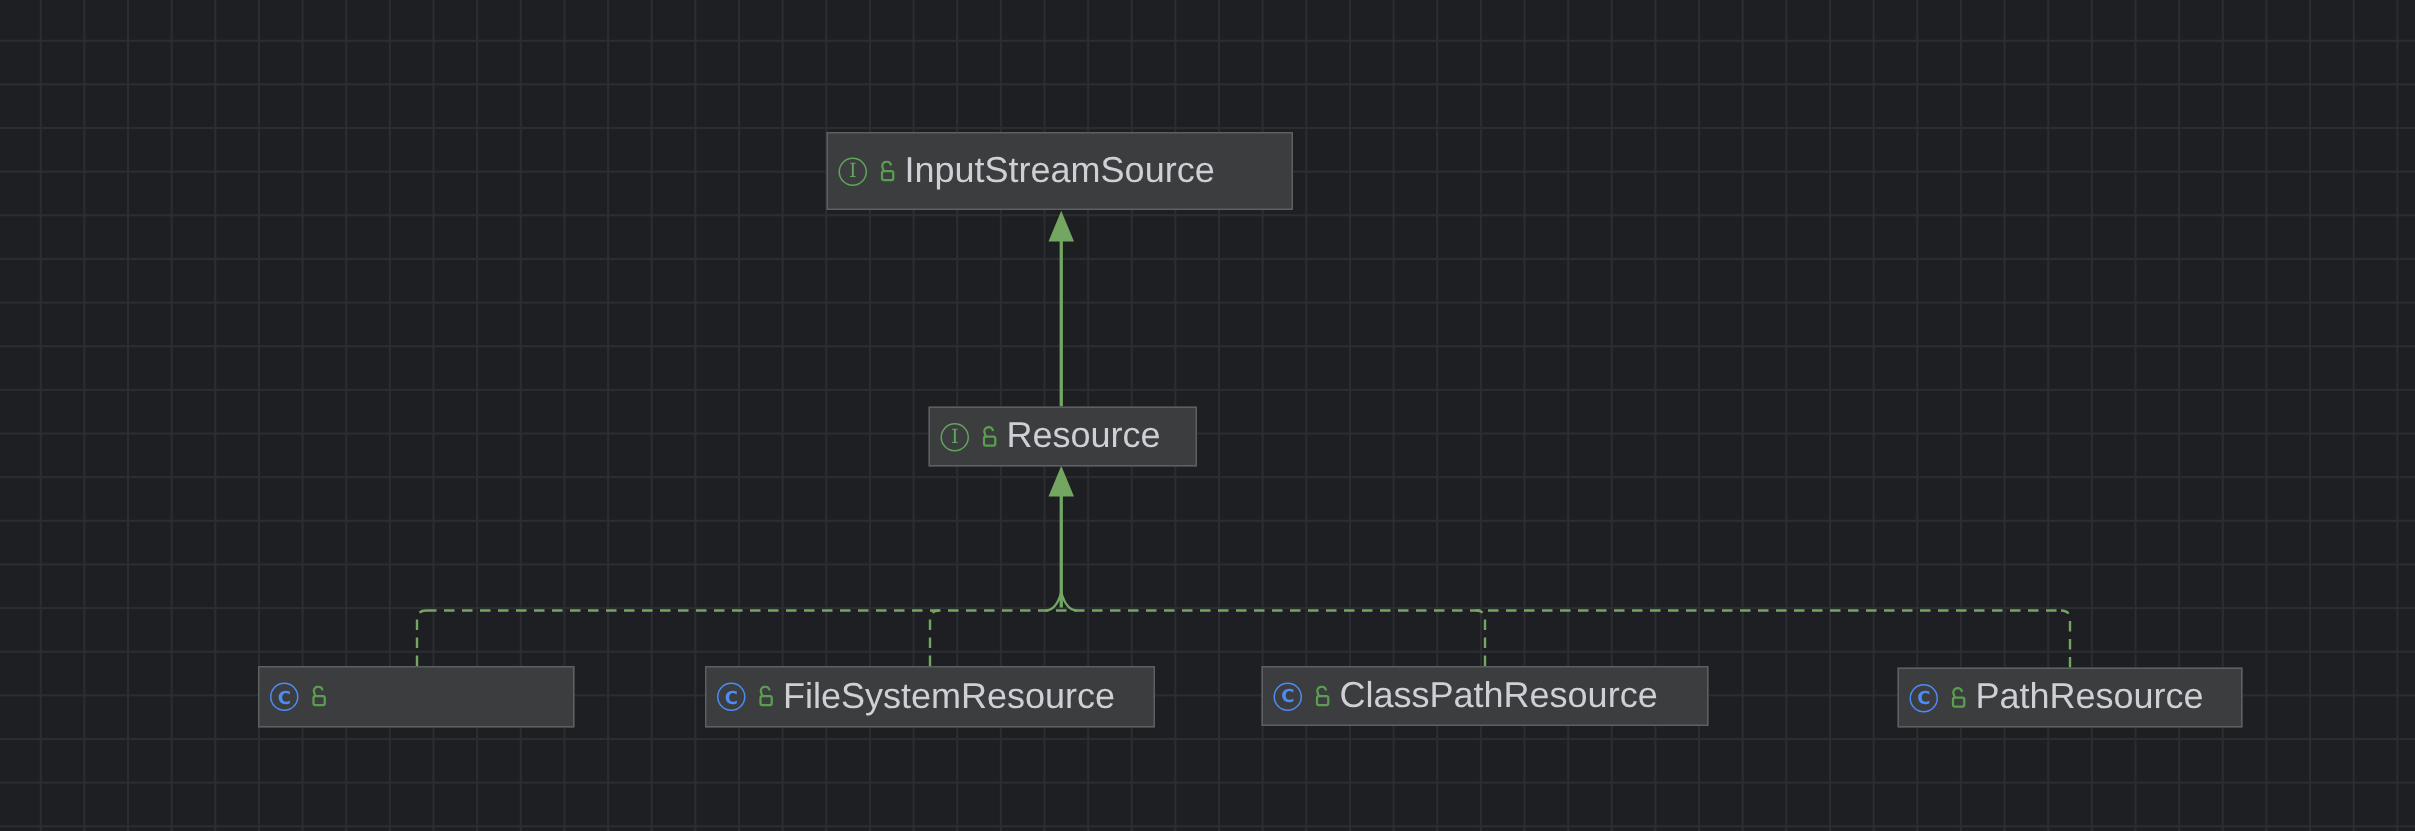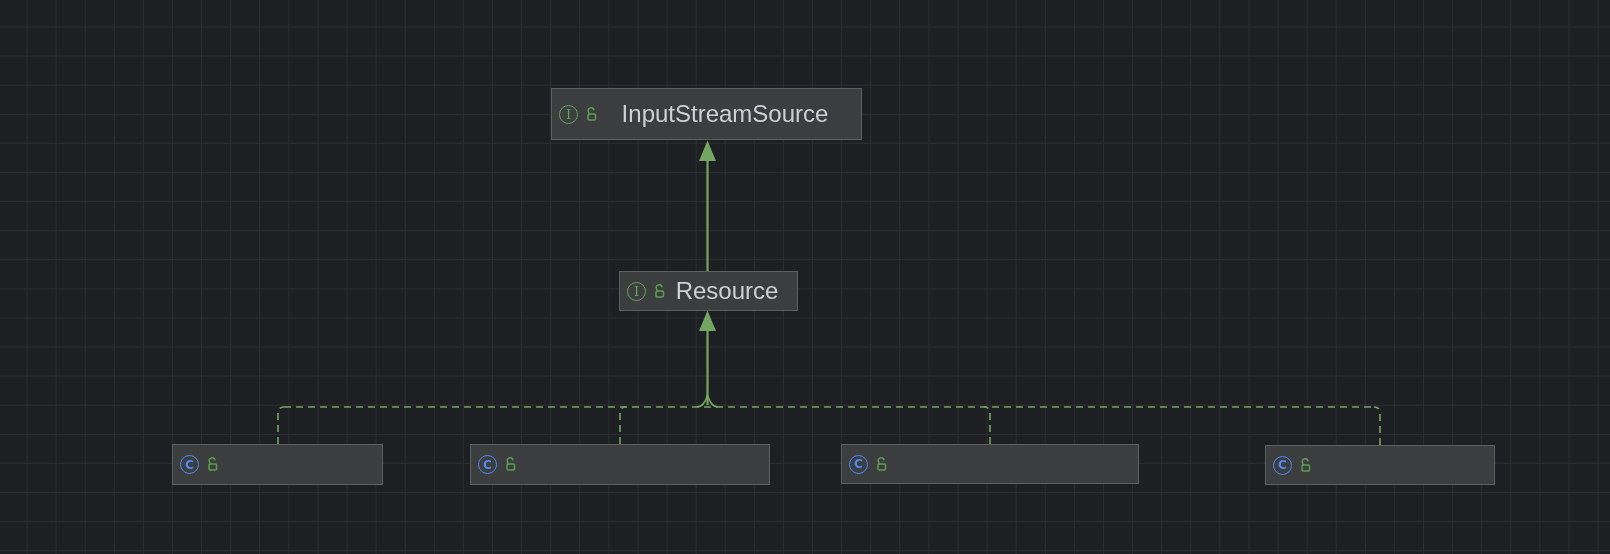--- a/index.html
+++ b/index.html
@@ -30,21 +30,21 @@
   .edges{position:absolute;left:0;top:0;width:1610px;height:554px;}
   .node{
     position:absolute;box-sizing:border-box;
     background:var(--node-fill);
     border:1.5px solid var(--node-border);
     color:var(--node-text);
     display:flex;align-items:center;
     padding:0 10px 0 7px;
     font-size:24px;
   }
-  .node-label{flex:1;text-align:center;white-space:nowrap;padding:0 4px;}
+  .node-label{flex:1;white-space:nowrap;padding:0 4px;}
   .type-icon{
     width:19px;height:19px;border-radius:50%;
     box-sizing:border-box;border:1.5px solid;
     display:flex;align-items:center;justify-content:center;
     flex:0 0 auto;margin-right:7px;
     font-size:13px;line-height:1;
   }
   .type-icon.interface{
     border-color:var(--interface-icon-green);
     color:var(--interface-icon-green);
@@ -135,35 +135,38 @@
   </div>
 
   <div class="node" id="n-filesystemresource">
     <span class="type-icon class">C</span>
     <span class="lock-icon">
       <svg width="14" height="15" viewBox="0 0 14 15">
         <rect x="3" y="7" width="7.5" height="6" rx="1.2" fill="none" style="stroke:var(--lock-green)" stroke-width="1.5"></rect>
         <path d="M4.2 7 L3.4 4.6 A2.9 2.9 0 0 1 8.9 2.7" fill="none" style="stroke:var(--lock-green)" stroke-width="1.5" stroke-linecap="round"></path>
       </svg>
     </span>
+    <span class="node-label">FileSystemResource</span>
   </div>
 
   <div class="node" id="n-classpathresource">
     <span class="type-icon class">C</span>
     <span class="lock-icon">
       <svg width="14" height="15" viewBox="0 0 14 15">
         <rect x="3" y="7" width="7.5" height="6" rx="1.2" fill="none" style="stroke:var(--lock-green)" stroke-width="1.5"></rect>
         <path d="M4.2 7 L3.4 4.6 A2.9 2.9 0 0 1 8.9 2.7" fill="none" style="stroke:var(--lock-green)" stroke-width="1.5" stroke-linecap="round"></path>
       </svg>
     </span>
+    <span class="node-label">ClassPathResource</span>
   </div>
 
   <div class="node" id="n-pathresource">
     <span class="type-icon class">C</span>
     <span class="lock-icon">
       <svg width="14" height="15" viewBox="0 0 14 15">
         <rect x="3" y="7" width="7.5" height="6" rx="1.2" fill="none" style="stroke:var(--lock-green)" stroke-width="1.5"></rect>
         <path d="M4.2 7 L3.4 4.6 A2.9 2.9 0 0 1 8.9 2.7" fill="none" style="stroke:var(--lock-green)" stroke-width="1.5" stroke-linecap="round"></path>
       </svg>
     </span>
+    <span class="node-label">PathResource</span>
   </div>
 
 </div>
 
 </body></html>

